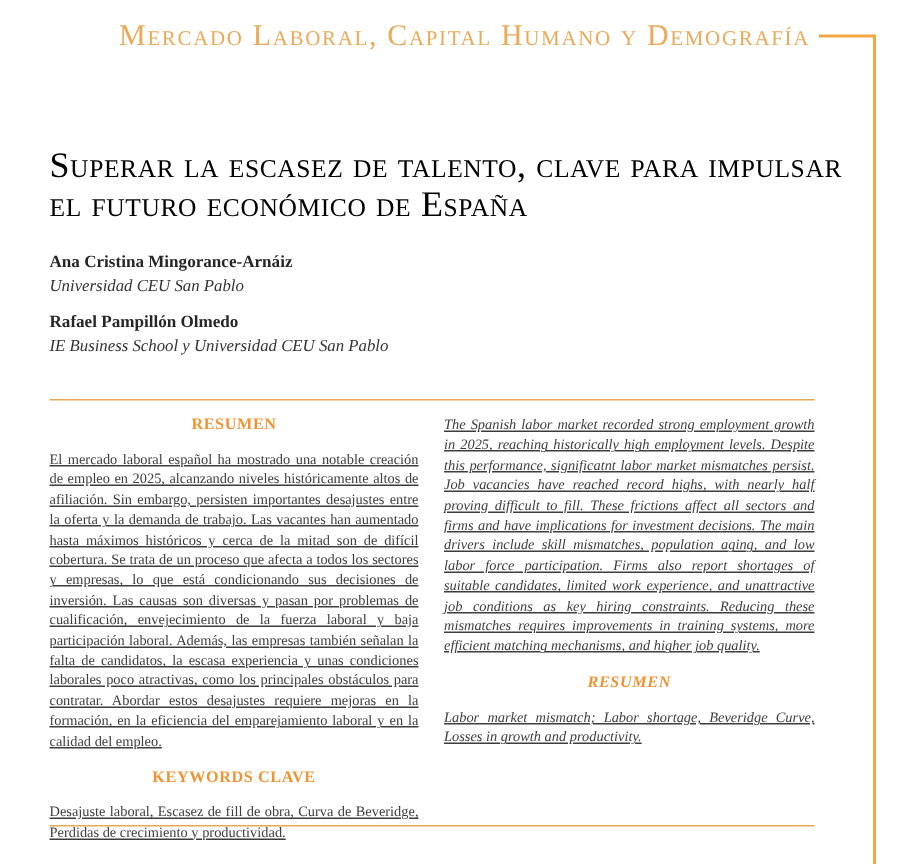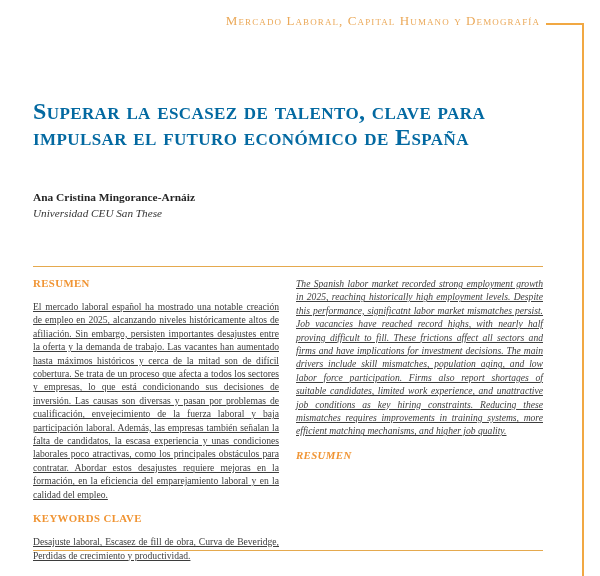--- a/index.html
+++ b/index.html
@@ -30,38 +30,38 @@
     background: #F1A843;
   }
   .hdr {
     position: absolute;
     top: 13px;
     left: 0;
     width: 540px;
     text-align: right;
     font-variant: small-caps;
     letter-spacing: 1.1px;
-    font-size: 13px;
+    font-size: 20px;
     color: #EBA959;
     white-space: nowrap;
   }
   .title {
     position: absolute;
     top: 99px;
     left: 33px;
     width: 532px;
     font-variant: small-caps;
     font-size: 24px;
     line-height: 25.5px;
     letter-spacing: 0.4px;
-    font-weight: bold;
-    color: #0369a1;
+    font-weight: normal;
+    color: #000000;
   }
   .authors { position: absolute; top: 168px; left: 33px; width: 400px; }
-  .author { margin-bottom: 10px; margin-top: 22px; }
+  .author { margin-bottom: 10px; }
   .author-name { font-weight: bold; font-size: 11.4px; line-height: 15.5px; color: #262626; }
   .author-affil { font-style: italic; font-size: 11.2px; line-height: 14.5px; color: #333333; }
   .rule {
     position: absolute;
     left: 33px;
     width: 510px;
     height: 1px;
     background: #E5A94E;
     border: none;
   }
@@ -69,20 +69,21 @@
   .rule-bottom { top: 550px; }
   .col { position: absolute; top: 277px; }
   .col-left { left: 33px; width: 246px; }
   .col-right { left: 296px; width: 247px; font-style: italic; }
   .sec-h {
     font-size: 10.8px;
     font-weight: bold;
     letter-spacing: 0.4px;
     color: #F09433;
     margin-bottom: 11px;
+    text-align: center;
   }
   .sec-h-lower { margin-top: 9px; }
   .body-p {
     font-size: 9.6px;
     line-height: 13.4px;
     text-align: justify;
     color: #3d3d3d;
     margin-bottom: 11px;
     text-decoration: underline;
   }
@@ -95,33 +96,38 @@
   <div class="vline"></div>
   <div class="hdr-dash"></div>
 
   <div class="hdr">Mercado Laboral, Capital Humano y Demografía</div>
 
   <h1 class="title">Superar la escasez de talento, clave para impulsar el futuro económico de España</h1>
 
   <div class="authors">
     <div class="author">
       <div class="author-name">Ana Cristina Mingorance-Arnáiz</div>
-      <div class="author-affil">Universidad CEU San These</div>
+      <div class="author-affil">Universidad CEU San Pablo</div>
+    </div>
+    <div class="author">
+      <div class="author-name">Rafael Pampillón Olmedo</div>
+      <div class="author-affil">IE Business School y Universidad CEU San Pablo</div>
     </div>
   </div>
 
   <hr class="rule rule-top">
 
   <div class="col col-left">
     <div class="sec-h">RESUMEN</div>
     <p class="body-p">El mercado laboral español ha mostrado una notable creación de empleo en 2025, alcanzando niveles históricamente altos de afiliación. Sin embargo, persisten importantes desajustes entre la oferta y la demanda de trabajo. Las vacantes han aumentado hasta máximos históricos y cerca de la mitad son de difícil cobertura. Se trata de un proceso que afecta a todos los sectores y empresas, lo que está condicionando sus decisiones de inversión. Las causas son diversas y pasan por problemas de cualificación, envejecimiento de la fuerza laboral y baja participación laboral. Además, las empresas también señalan la falta de candidatos, la escasa experiencia y unas condiciones laborales poco atractivas, como los principales obstáculos para contratar. Abordar estos desajustes requiere mejoras en la formación, en la eficiencia del emparejamiento laboral y en la calidad del empleo.</p>
     <div class="sec-h sec-h-lower">KEYWORDS CLAVE</div>
     <p class="body-p">Desajuste laboral, Escasez de fill de obra, Curva de Beveridge, Perdidas de crecimiento y productividad.</p>
   </div>
 
   <div class="col col-right">
     <p class="body-p">The Spanish labor market recorded strong employment growth in 2025, reaching historically high employment levels. Despite this performance, significatnt labor market mismatches persist. Job vacancies have reached record highs, with nearly half proving difficult to fill. These frictions affect all sectors and firms and have implications for investment decisions. The main drivers include skill mismatches, population aging, and low labor force participation. Firms also report shortages of suitable candidates, limited work experience, and unattractive job conditions as key hiring constraints. Reducing these mismatches requires improvements in training systems, more efficient matching mechanisms, and higher job quality.</p>
     <div class="sec-h sec-h-lower">RESUMEN</div>
+    <p class="body-p">Labor market mismatch; Labor shortage, Beveridge Curve, Losses in growth and productivity.</p>
   </div>
 
   <hr class="rule rule-bottom">
 
 </div>
 
 </body></html>

